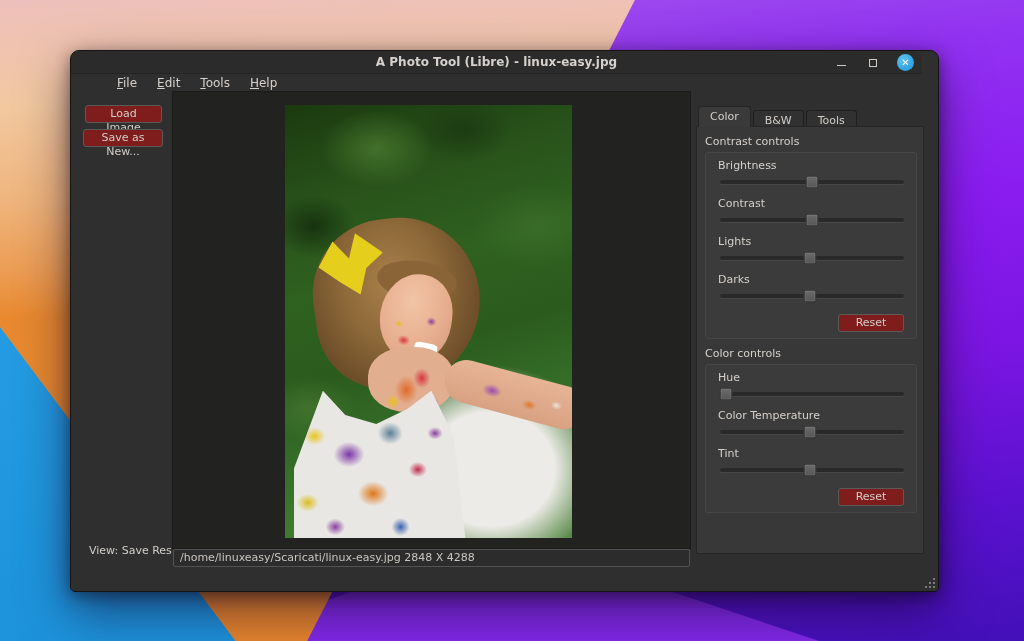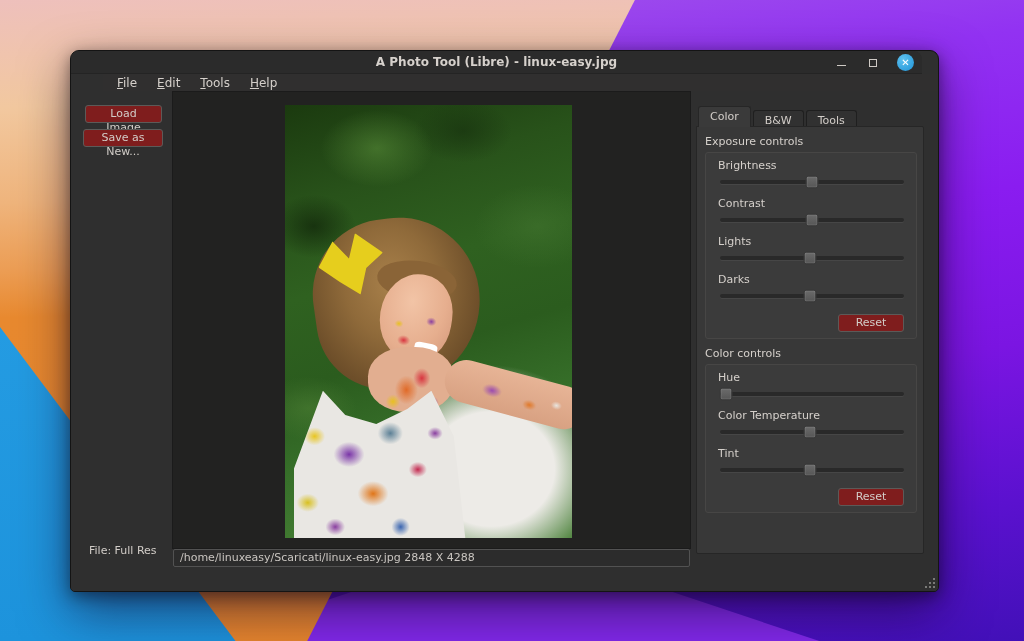--- a/index.html
+++ b/index.html
@@ -158,21 +158,21 @@
       <span class="menu-item">File</span>
       <span class="menu-item">Edit</span>
       <span class="menu-item">Tools</span>
       <span class="menu-item">Help</span>
     </div>
 
     <div class="content">
 
       <button class="btn load-btn">Load Image</button>
       <button class="btn save-btn">Save as New...</button>
-      <div class="view-label">File: Full Res</div>
+      <div class="view-label">View: Save Res</div>
 
       <div class="canvas">
         <div class="photo">
           <div class="ph-bokeh"></div>
           <div class="ph-ground"></div>
           <div class="ph-hair"></div>
           <div class="ph-bow"></div>
           <div class="ph-fringe"></div>
           <div class="ph-face"></div>
           <div class="ph-facepaint"></div>
@@ -189,21 +189,21 @@
       <div class="statusbar">/home/linuxeasy/Scaricati/linux-easy.jpg 2848 X 4288</div>
 
       <div class="tabstrip">
         <div class="tab active">Color</div>
         <div class="tab">B&amp;W</div>
         <div class="tab">Tools</div>
       </div>
 
       <div class="pane">
 
-        <div class="section-title">Exposure controls</div>
+        <div class="section-title">Contrast controls</div>
         <div class="group">
           <div class="slider-row">
             <div class="slider-label">Brightness</div>
             <div class="track">
                 <div class="handle" style="left: 50%;"></div>
               </div>
           </div>
           <div class="slider-row">
             <div class="slider-label">Contrast</div>
             <div class="track">

